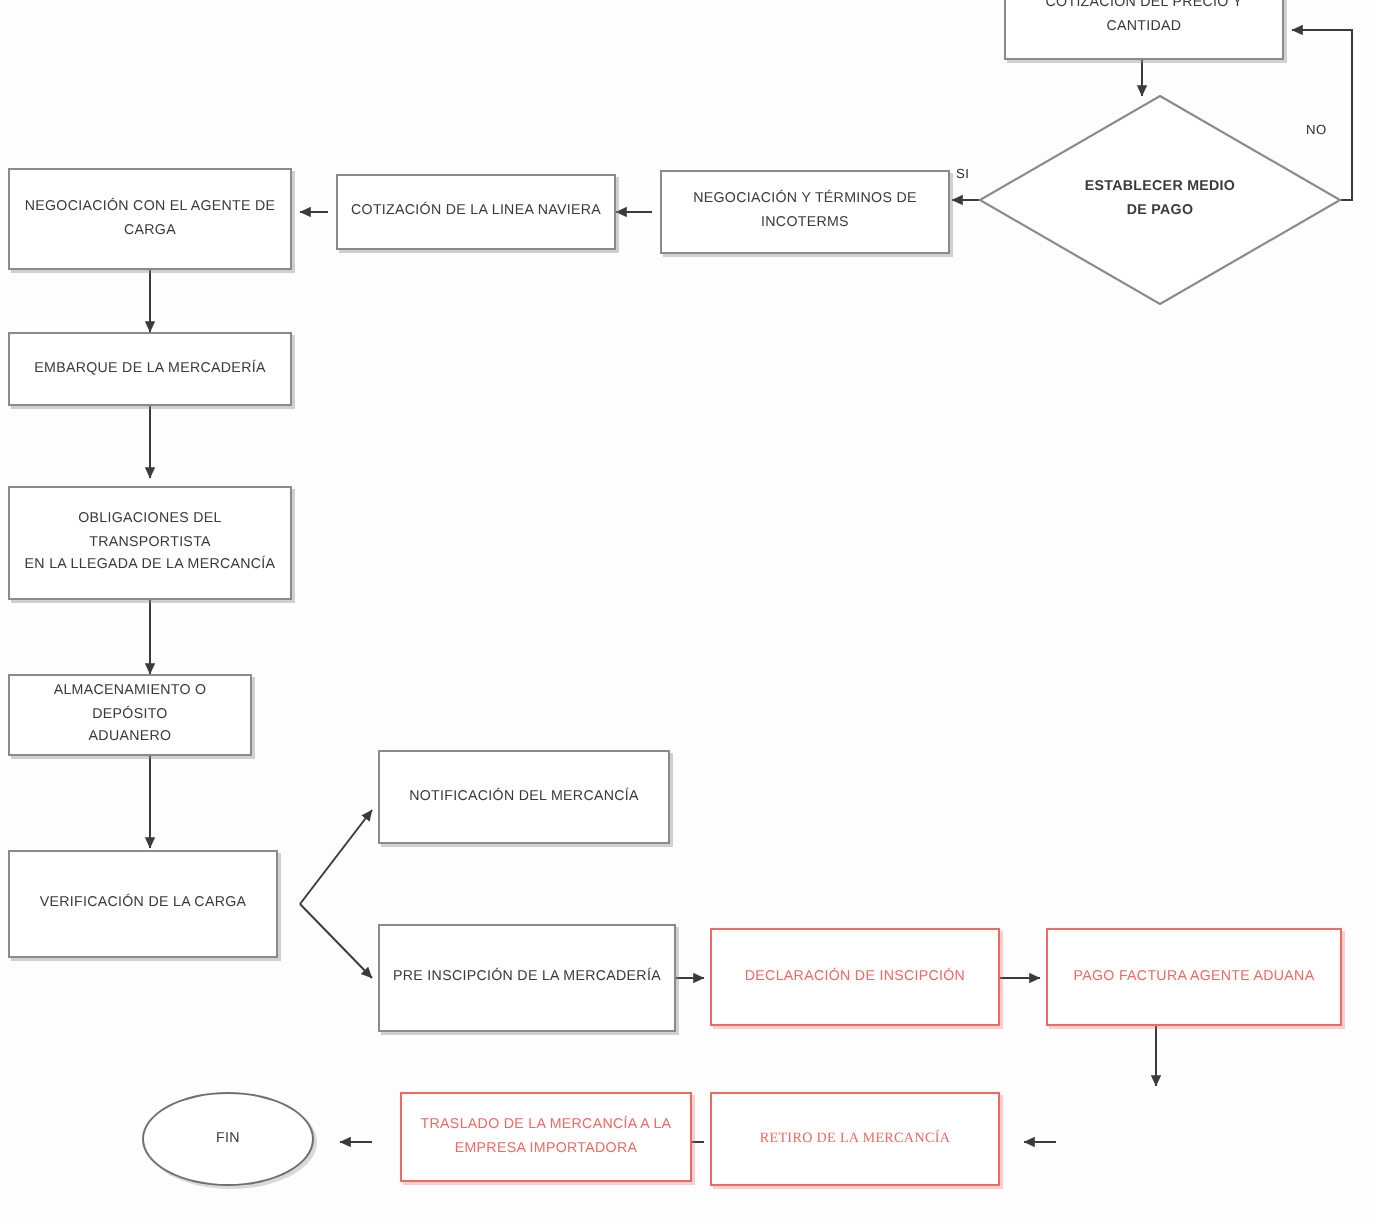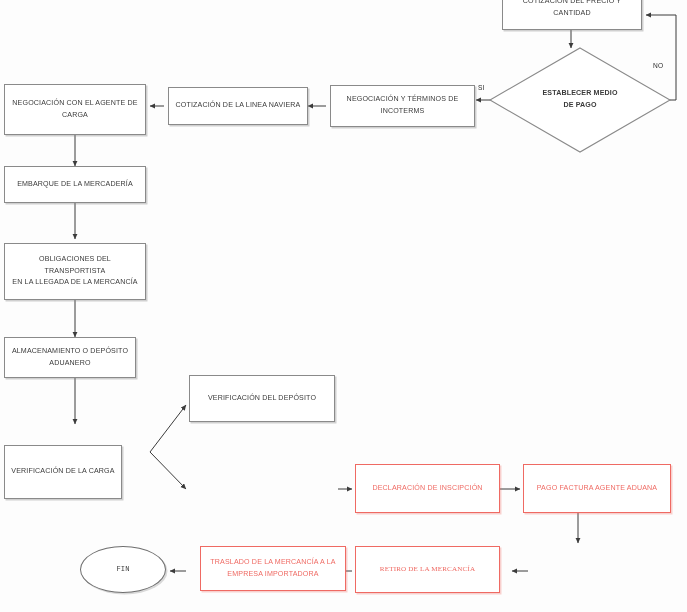--- a/index.html
+++ b/index.html
@@ -125,53 +125,56 @@
 
   <div class="node rect" style="left:4px;top:166px;width:142px;height:37px;">
     <span class="lbl">EMBARQUE DE LA MERCADERÍA</span>
   </div>
 
   <div class="node rect" style="left:4px;top:243px;width:142px;height:57px;">
     <span class="lbl">OBLIGACIONES DEL TRANSPORTISTA
 EN LA LLEGADA DE LA MERCANCÍA</span>
   </div>
 
-  <div class="node rect" style="left:4px;top:337px;width:132px;height:41px;">
+  <div class="node rect" style="left:4px;top:337px;width:122px;height:41px;">
     <span class="lbl">ALMACENAMIENTO O DEPÓSITO
 ADUANERO</span>
   </div>
 
-  <div class="node rect" style="left:4px;top:425px;width:118px;height:54px;margin-top:20px;">
+  <div class="node rect" style="left:4px;top:425px;width:135px;height:54px;">
     <span class="lbl">VERIFICACIÓN DE LA CARGA</span>
   </div>
 
   <div class="node rect" style="left:189px;top:375px;width:146px;height:47px;">
-    <span class="lbl">VERIFICACIÓN DEL DEPÓSITO</span>
+    <span class="lbl">NOTIFICACIÓN DEL MERCANCÍA</span>
   </div>
 
+  <div class="node rect" style="left:189px;top:462px;width:149px;height:54px;">
+    <span class="lbl">PRE INSCIPCIÓN DE LA MERCADERÍA</span>
+  </div>
 
   <div class="node rect red" style="left:355px;top:464px;width:145px;height:49px;">
     <span class="lbl">DECLARACIÓN DE INSCIPCIÓN</span>
   </div>
 
   <div class="node rect red" style="left:523px;top:464px;width:148px;height:49px;justify-content:center;">
     <span class="lbl">PAGO FACTURA AGENTE ADUANA</span>
   </div>
 
 
   <div class="node rect red" style="left:355px;top:546px;width:145px;height:47px;font-family:Liberation Serif, serif;">
     <span class="lbl">RETIRO DE LA MERCANCÍA</span>
   </div>
 
   <div class="node rect red" style="left:200px;top:546px;width:146px;height:45px;">
     <span class="lbl">TRASLADO DE LA MERCANCÍA A LA
 EMPRESA IMPORTADORA</span>
   </div>
 
-  <div class="node ellipse" style="left:80px;top:546px;width:86px;height:47px;font-family:Liberation Mono, monospace;">
+  <div class="node ellipse" style="left:71px;top:546px;width:86px;height:47px;">
     <span class="lbl">FIN</span>
   </div>
 
   <div class="edge-label" style="left:478px;top:84px;">
     <span>SI</span>
   </div>
   <div class="edge-label" style="left:653px;top:62px;">
     <span>NO</span>
   </div>
 

